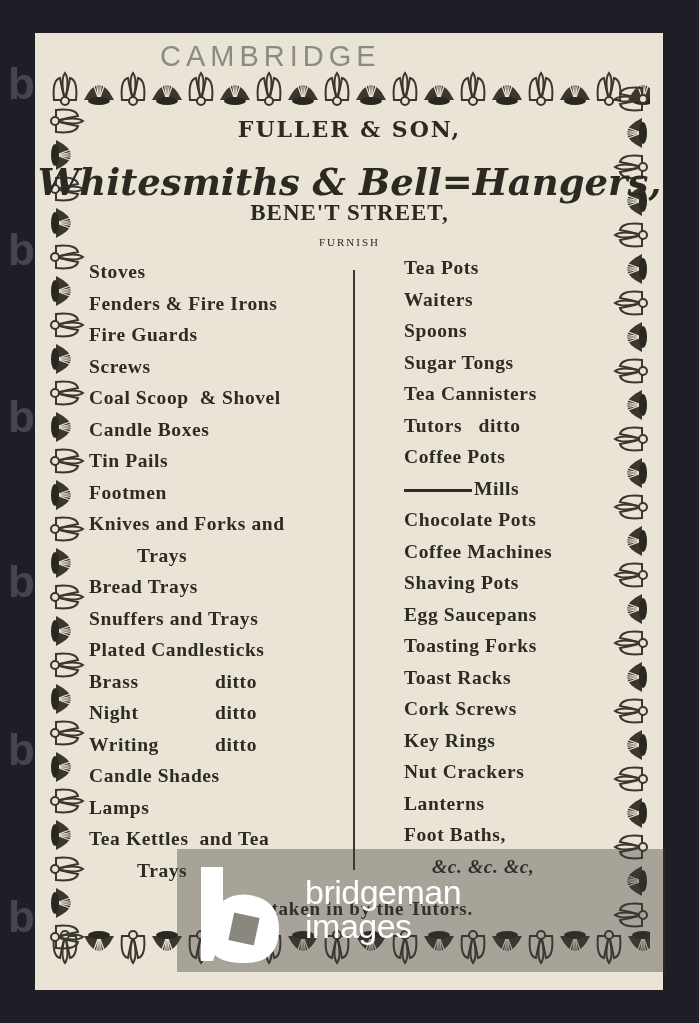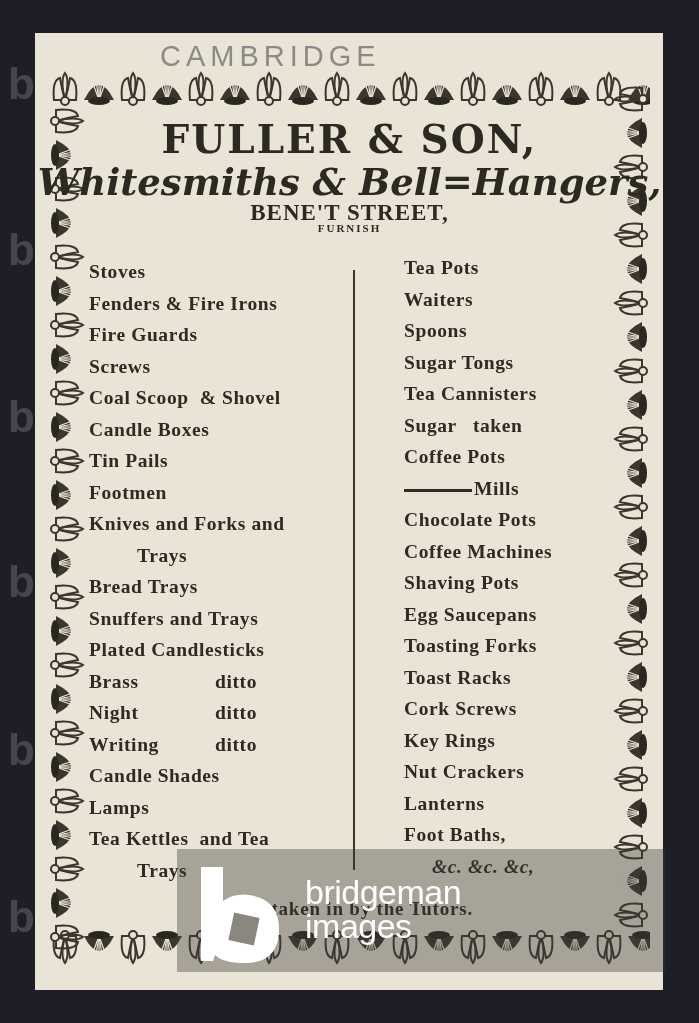--- a/index.html
+++ b/index.html
@@ -25,24 +25,24 @@
   
   .band { position: absolute; overflow: hidden; }
   .band-top { left: 48px; top: 70px; width: 602px; height: 38px; }
   .band-bottom { left: 48px; top: 928px; width: 602px; height: 38px; }
   .band-left { left: 48px; top: 70px; width: 38px; height: 896px; }
   .band-right { left: 612px; top: 70px; width: 38px; height: 896px; }
   .band svg { display: block; }
   .title {
     position: absolute; left: 0; width: 699px; text-align: center; color: #2c2822;
   }
-  .t1 { top: 116px; font-size: 39px; font-weight: bold; letter-spacing: 2px; font-family: "DejaVu Serif", serif; }
+  .t1 { top: 116px; font-size: 22px; font-weight: bold; letter-spacing: 2px; font-family: "DejaVu Serif", serif; }
   .t2 { top: 160px; font-size: 37px; font-weight: bold; font-style: italic; font-family: "DejaVu Serif", serif; letter-spacing: 0px; text-align: center; }
   .t3 { top: 200px; font-size: 23px; font-weight: bold; font-family: "Liberation Serif", serif; letter-spacing: 1px; }
-  .t4 { top: 222px; font-size: 11px; font-weight: bold; font-family: "Liberation Serif", serif; letter-spacing: 2px; }
+  .t4 { top: 236px; font-size: 11px; font-weight: normal; font-family: "Liberation Serif", serif; letter-spacing: 2px; }
   .col { position: absolute; top: 256px; color: #2e2a24; }
   .col-left { left: 89px; width: 250px; }
   .col-right { left: 404px; width: 220px; }
   .item {
     height: 31.5px; line-height: 31.5px; white-space: nowrap;
     font-family: "Liberation Serif", serif; font-weight: bold; font-size: 19.5px;
     letter-spacing: 0.6px;
   }
   .item.indent { padding-left: 48px; }
   .item .gap { display: inline-block; }
@@ -240,21 +240,21 @@
 </div>
 
 <div class="divider"></div>
 
 <div class="col col-right" style="top:252px;">
   <div class="item">Tea Pots</div>
   <div class="item">Waiters</div>
   <div class="item">Spoons</div>
   <div class="item">Sugar Tongs</div>
   <div class="item">Tea Cannisters</div>
-  <div class="item" style="white-space:pre;">Sugar   taken</div>
+  <div class="item" style="white-space:pre;">Tutors   ditto</div>
   <div class="item">Coffee Pots</div>
   <div class="item">
     <span class="dash"></span><span>Mills</span>
   </div>
   <div class="item">Chocolate Pots</div>
   <div class="item">Coffee Machines</div>
   <div class="item">Shaving Pots</div>
   <div class="item">Egg Saucepans</div>
   <div class="item">Toasting Forks</div>
   <div class="item">Toast Racks</div>

